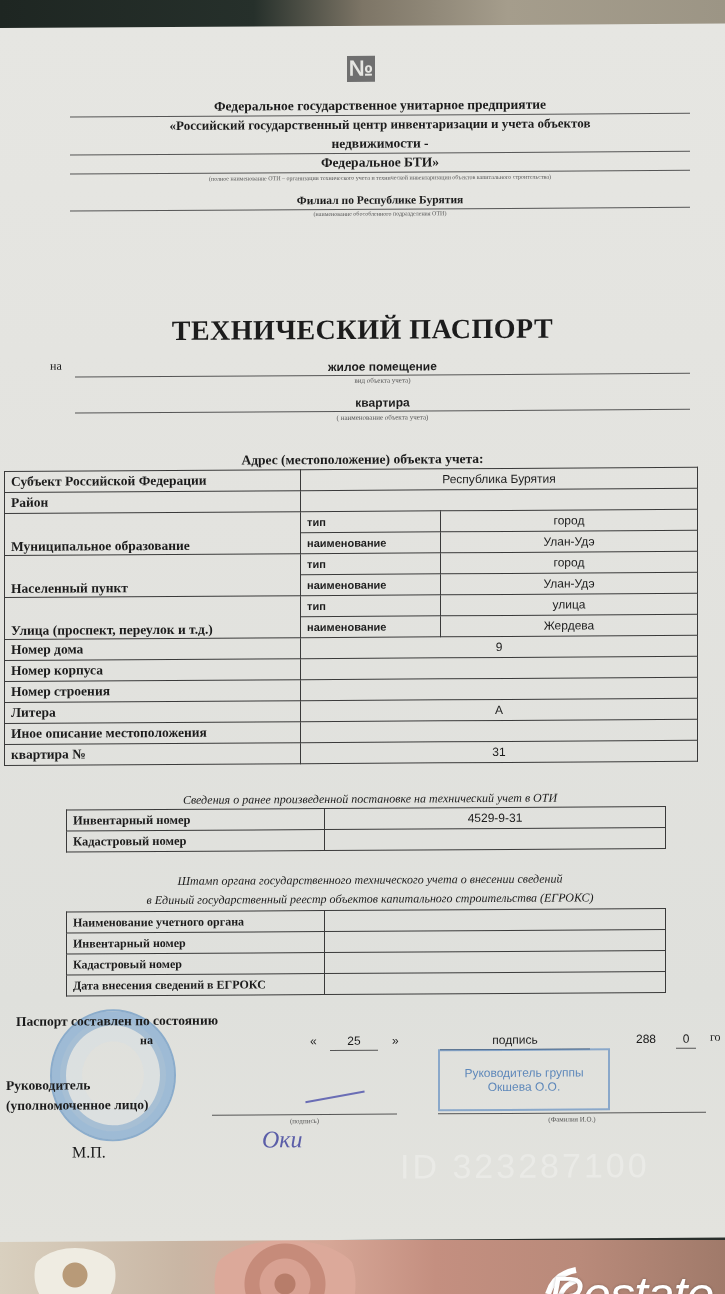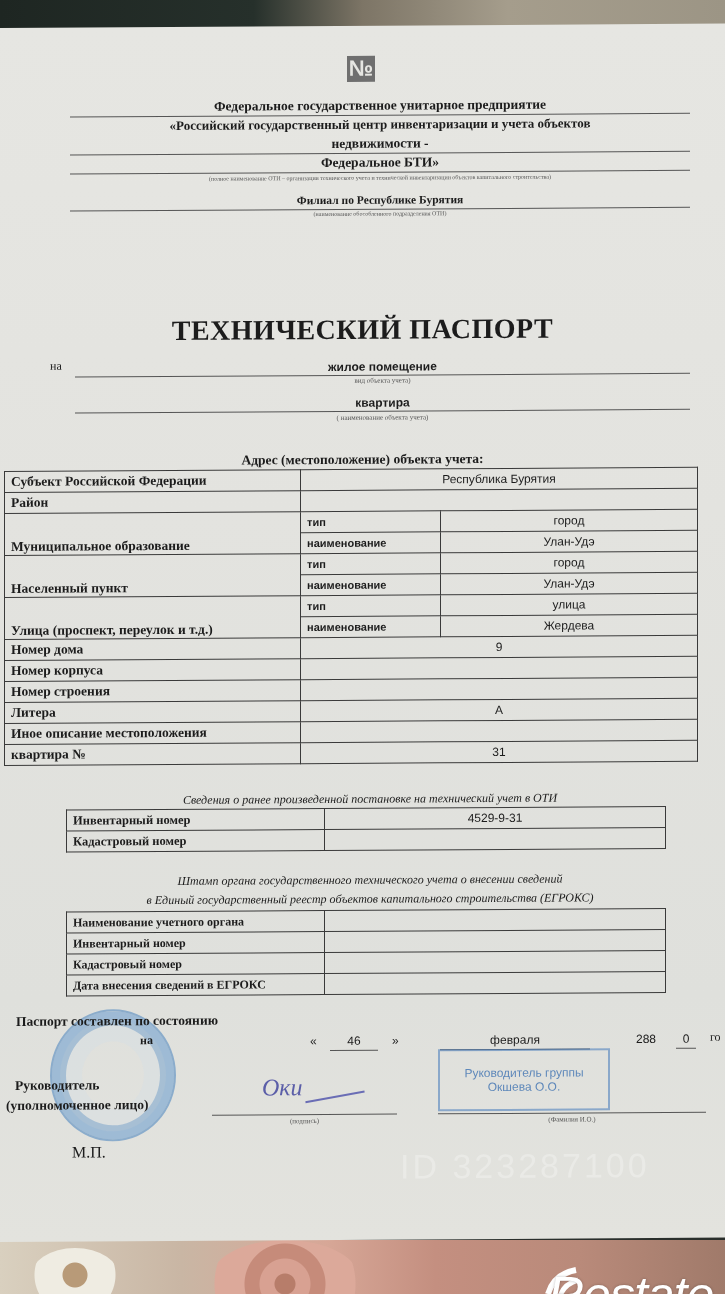--- a/index.html
+++ b/index.html
@@ -207,38 +207,38 @@
       <td class="val"></td>
     </tr>
   </tbody>
     </table>
 
   <div class="stamp-round" style="top:982px;"></div>
 
   <div class="abs" style="left:16px;top:986px;font-weight:bold;font-size:13.5px;">Паспорт составлен по состоянию</div>
   <div class="abs" style="left:140px;top:1006px;font-weight:bold;font-size:12px;">на</div>
   <div class="abs sans" style="left:310px;top:1008px;font-size:12px;">«</div>
-  <div class="abs sans center" style="left:330px;width:48px;top:1008px;font-size:12px;">46</div>
+  <div class="abs sans center" style="left:330px;width:48px;top:1008px;font-size:12px;">25</div>
   <div class="rule" style="left:330px;top:1024px;width:48px;"></div>
   <div class="abs sans" style="left:392px;top:1008px;font-size:12px;">»</div>
-  <div class="abs sans center" style="left:440px;width:150px;top:1008px;font-size:12px;">февраля</div>
+  <div class="abs sans center" style="left:440px;width:150px;top:1008px;font-size:12px;">подпись</div>
   <div class="rule" style="left:440px;top:1024px;width:150px;"></div>
   <div class="abs sans" style="left:636px;top:1008px;font-size:12px;">288</div>
   <div class="abs sans center" style="left:676px;width:20px;top:1008px;font-size:12px;">0</div>
   <div class="rule" style="left:676px;top:1024px;width:20px;"></div>
   <div class="abs" style="left:710px;top:1006px;font-size:12px;">го</div>
 
   <div class="stamp-rect" style="top:1024px;">
     <span>Руководитель группы</span>
     <span>Окшева О.О.</span>
   </div>
 
-  <div class="abs" style="left:6px;top:1050px;font-weight:bold;font-size:13.5px;margin-left:9px;">Руководитель</div>
+  <div class="abs" style="left:6px;top:1050px;font-weight:bold;font-size:13.5px;">Руководитель</div>
   <div class="abs" style="left:6px;top:1070px;font-weight:bold;font-size:13.5px;">(уполномоченное лицо)</div>
-  <div class="abs" style="left:262px;top:1048px;font-style:italic;font-size:24px;color:#5b5ea8;">Оки</div>
+  <div class="abs" style="left:262px;top:1100px;font-style:italic;font-size:24px;color:#5b5ea8;">Оки</div>
   <div class="abs" style="left:305px;top:1070px;width:60px;height:2px;background:#6a6db5;transform:rotate(-10deg);"></div>
   <div class="rule" style="left:212px;top:1088px;width:185px;"></div>
   <div class="tiny" style="left:212px;width:185px;top:1091px;font-size:7px;">(подпись)</div>
   <div class="rule" style="left:438px;top:1088px;width:268px;"></div>
   <div class="tiny" style="left:438px;width:268px;top:1091px;font-size:7px;">(Фамилия И.О.)</div>
   <div class="abs" style="left:72px;top:1116px;font-size:16px;">М.П.</div>
 
   <div class="watermark" style="top:1122px;">ID 323287100</div>
 </div>
 

